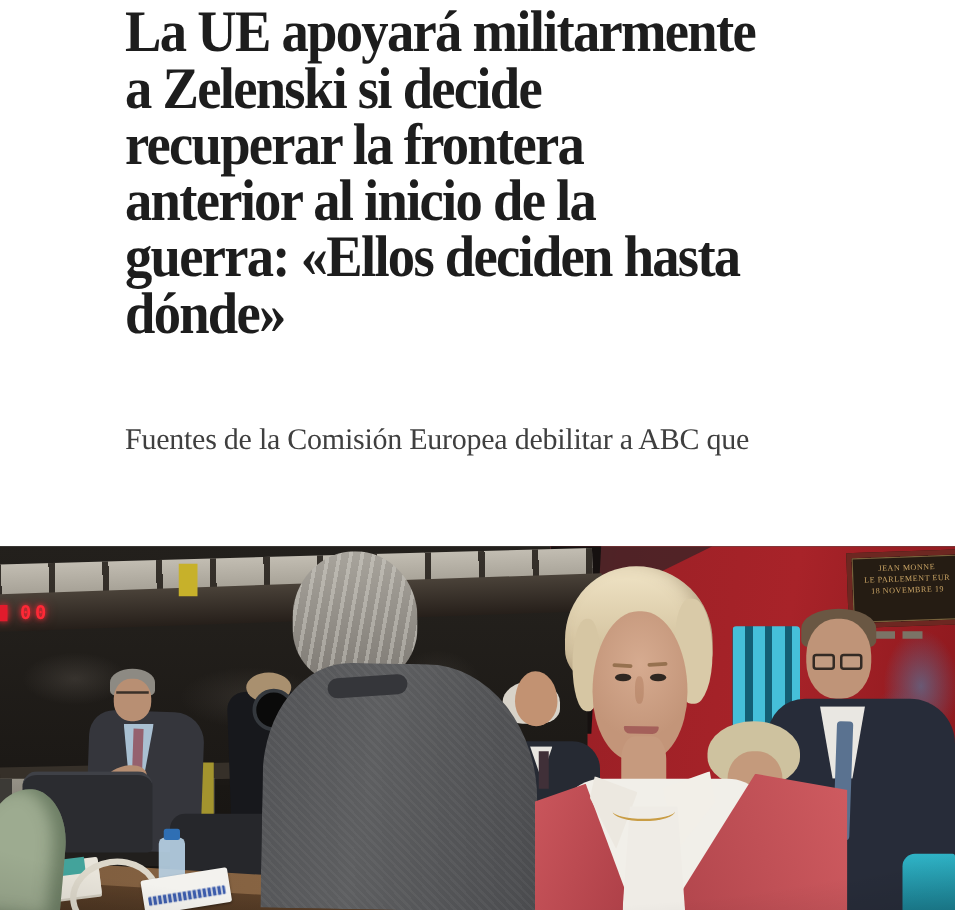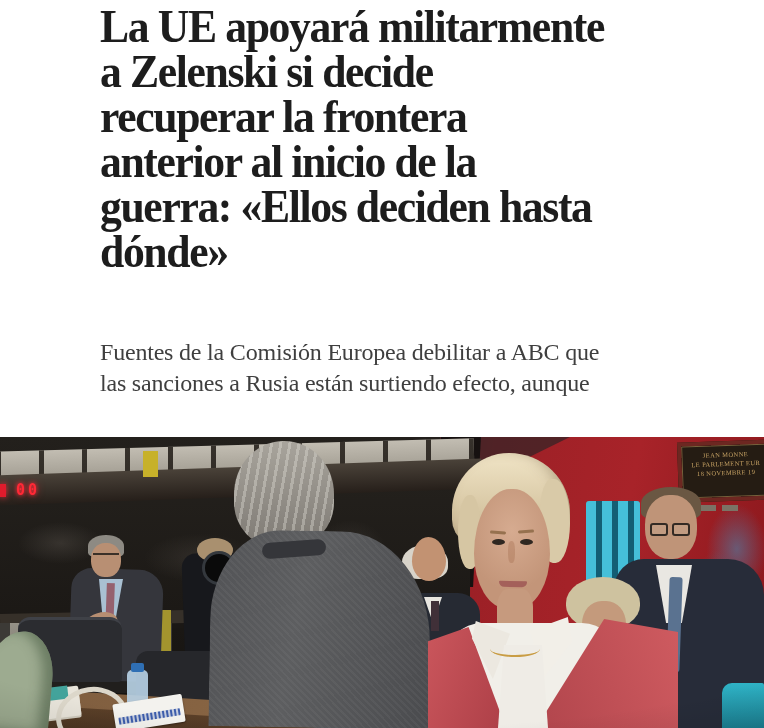--- a/index.html
+++ b/index.html
@@ -227,21 +227,20 @@
   <h1 class="headline" style="margin:0;">
     <div class="hl-line">La UE apoyará militarmente</div>
     <div class="hl-line">a Zelenski si decide</div>
     <div class="hl-line">recuperar la frontera</div>
     <div class="hl-line">anterior al inicio de la</div>
     <div class="hl-line">guerra: «Ellos deciden hasta</div>
     <div class="hl-line">dónde»</div>
   </h1>
   <div class="subhead">
     <div class="sh-line">Fuentes de la Comisión Europea debilitar a ABC que</div>
-    <div class="sh-line">las sanciones a Rusia están surtiendo efecto, aunque</div>
   </div>
 </header>
 
 <figure class="photo" style="margin:0;">
 
   <div class="ab bg-left"></div>
   <div class="ab red-wall"></div>
   <div class="ab red-diag"></div>
   <div class="ab doorway"></div>
   <div class="ab glass"></div>

